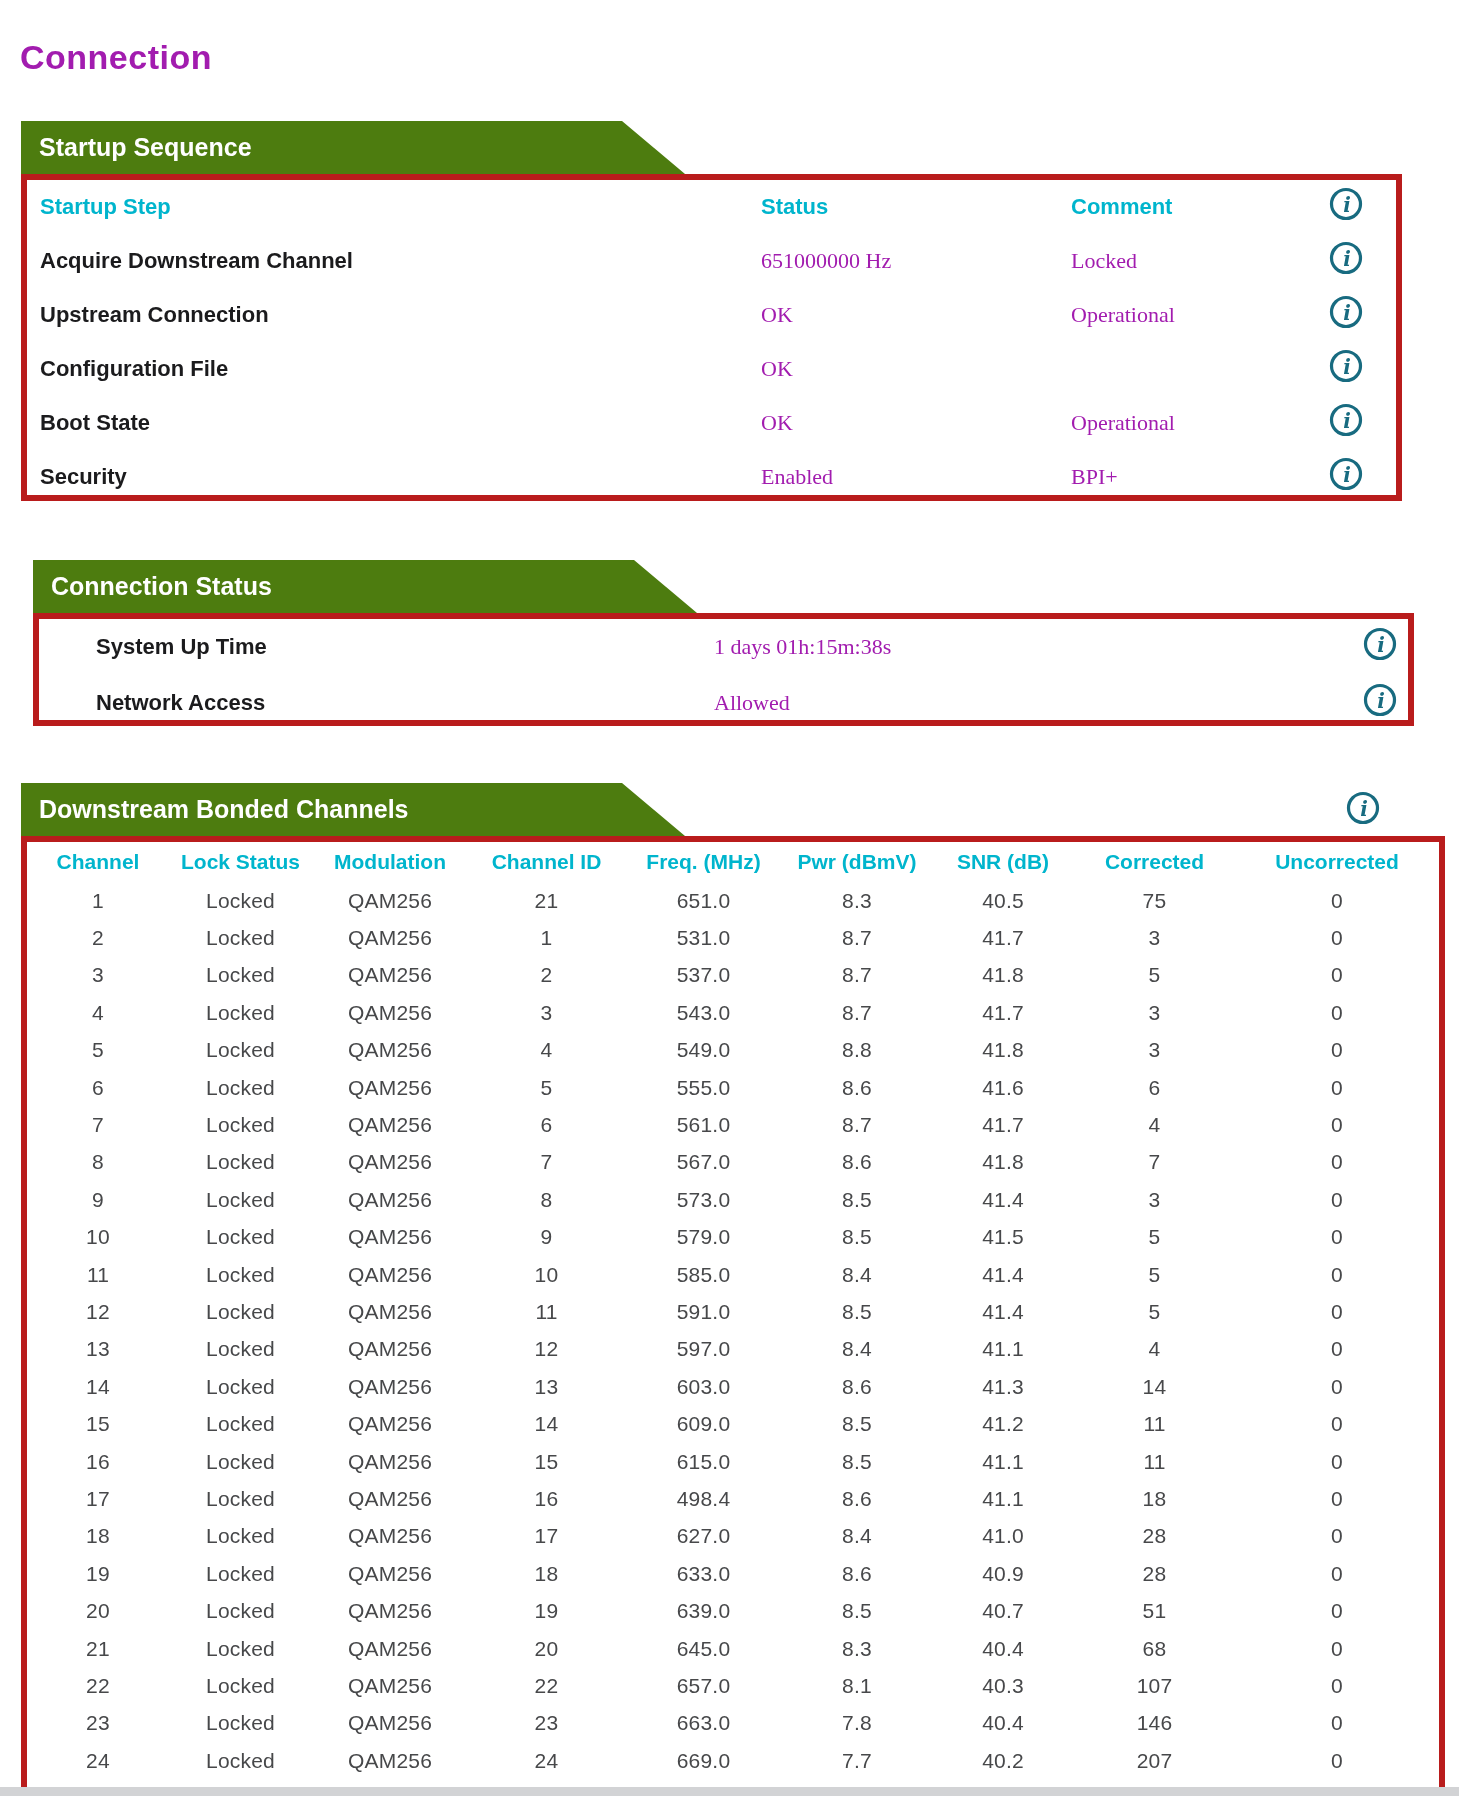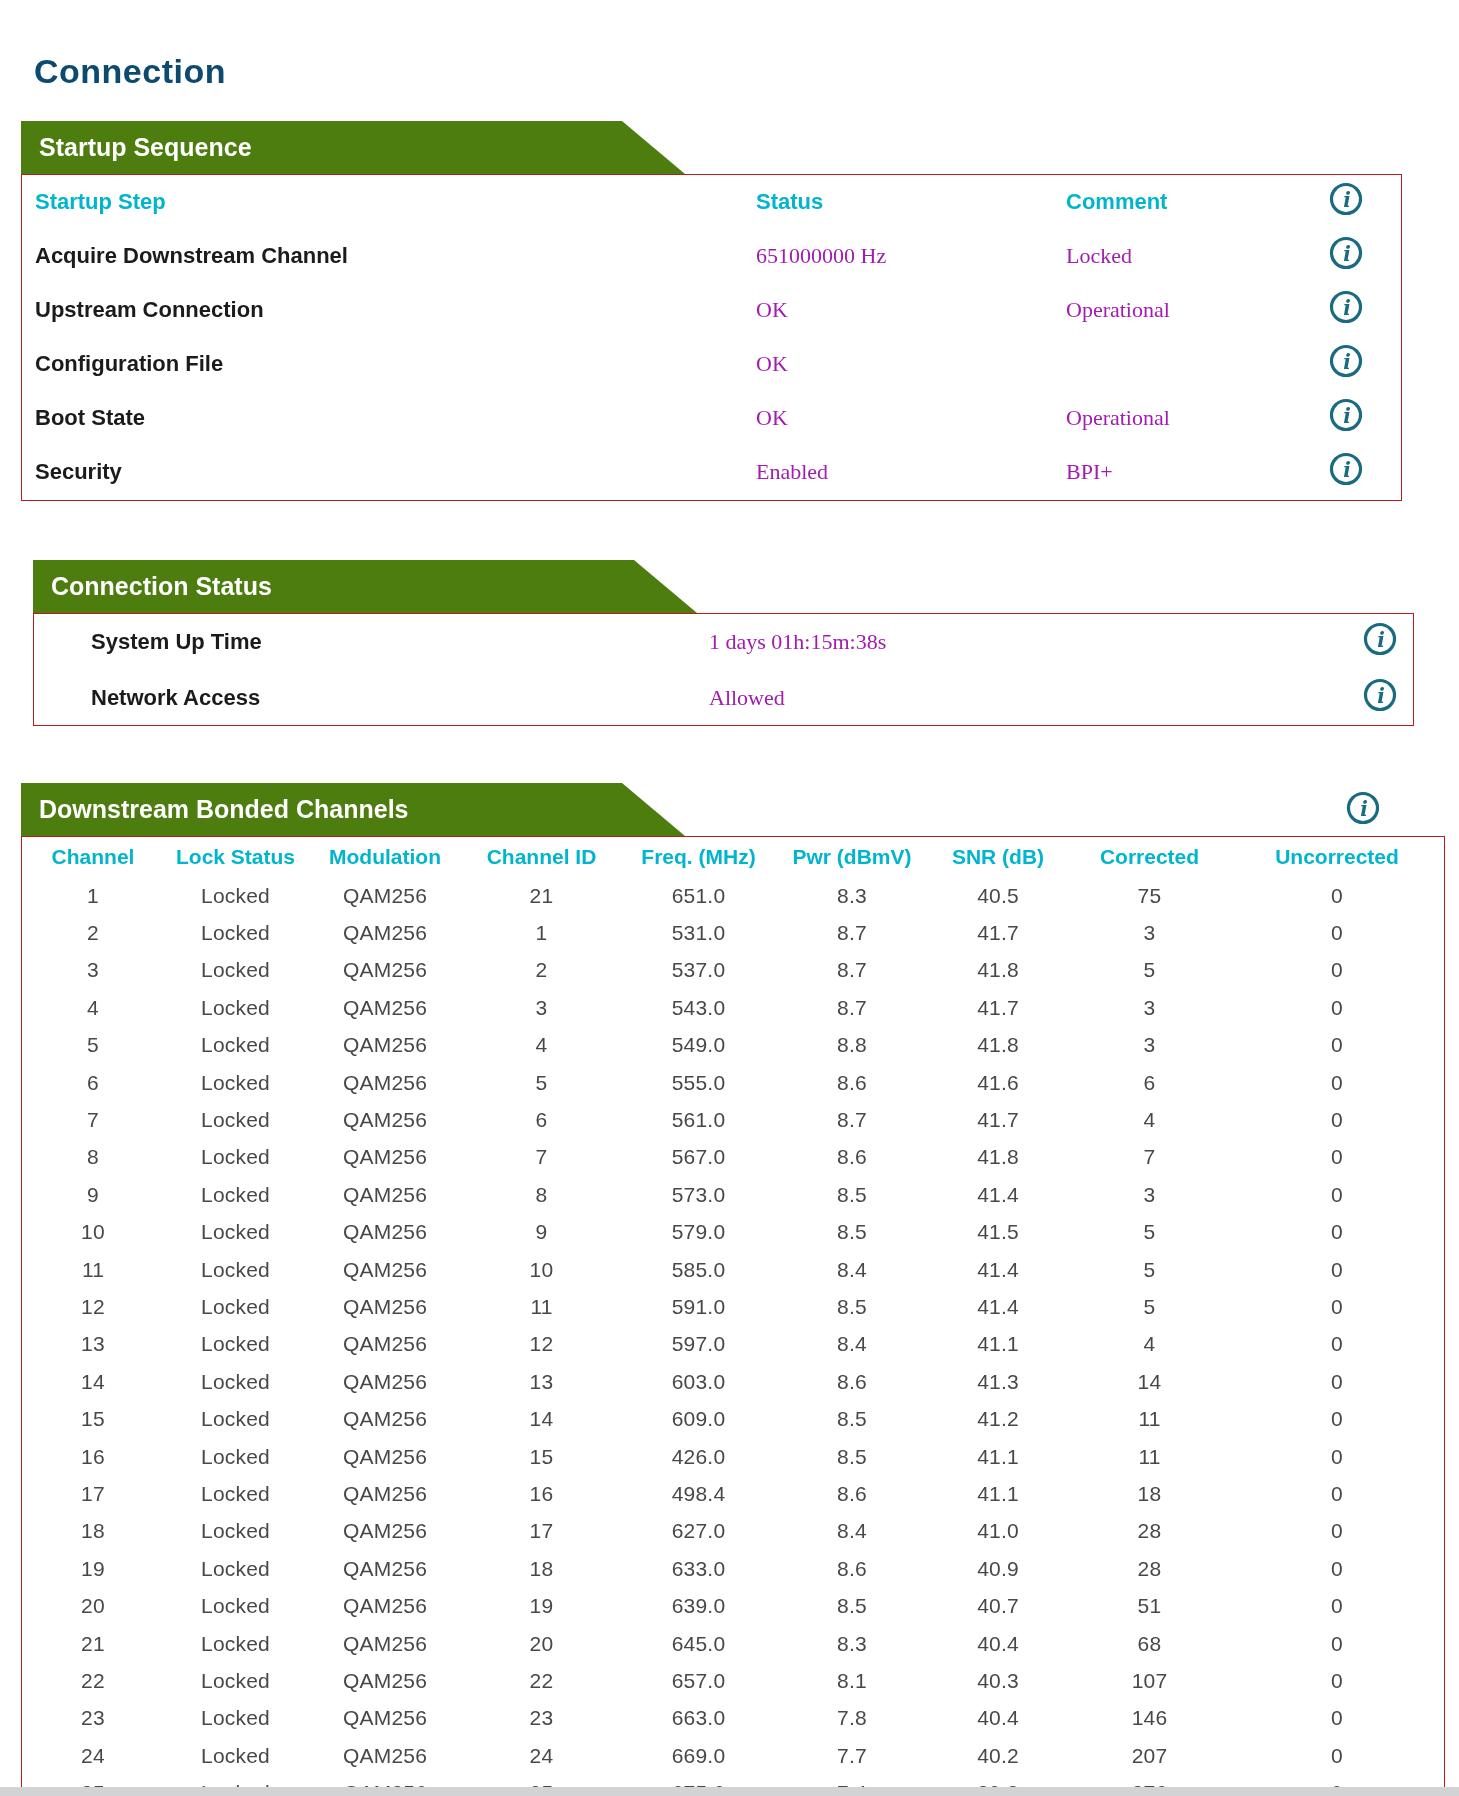--- a/index.html
+++ b/index.html
@@ -4,34 +4,34 @@
 <style>
   html, body { margin:0; padding:0; background:#ffffff; }
   body {
     width:1459px; height:1796px; overflow:hidden; position:relative;
     font-family:"Liberation Sans", sans-serif;
     -webkit-font-smoothing:antialiased;
   }
   .page { position:relative; width:1459px; height:1796px; }
 
   .page-title {
-    position:absolute; top:38px; left:20px; margin:14px;
-    font-size:34px; font-weight:600; color:#0c4a6e; letter-spacing:0.5px;
+    position:absolute; top:38px; left:20px; margin:0;
+    font-size:34px; font-weight:600; color:#a21caf; letter-spacing:0.5px;
   }
 
   .section { position:absolute; }
   .banner {
     position:relative; width:664px; height:53px; box-sizing:border-box;
     background:#4d7c0f;
     clip-path:polygon(0 0, 601px 0, 664px 53px, 0 53px);
     color:#ffffff; font-size:25px; font-weight:700;
     line-height:53px; padding-left:18px; z-index:2;
   }
   .box {
-    border:1px solid #b91c1c; background:#ffffff; box-sizing:border-box;
+    border:6px solid #b91c1c; background:#ffffff; box-sizing:border-box;
   }
 
   table { width:100%; border-collapse:collapse; table-layout:fixed; }
   td, th { vertical-align:middle; padding:0; }
 
   
   .kv-table td, .kv-table th { font-size:22px; text-align:left; }
   .kv-table .col-head { color:#00b5cd; font-weight:600; }
   .kv-table .lbl { color:#1b1b1d; font-weight:600; padding-left:13px; }
   .kv-table .val { color:#a21caf; font-weight:400;font-family:Liberation Serif, serif; }
@@ -428,21 +428,21 @@
               <td>41.2</td>
               <td>11</td>
               <td>0</td>
             </tr>
 
             <tr>
               <td>16</td>
               <td>Locked</td>
               <td>QAM256</td>
               <td>15</td>
-              <td>426.0</td>
+              <td>615.0</td>
               <td>8.5</td>
               <td>41.1</td>
               <td>11</td>
               <td>0</td>
             </tr>
 
             <tr>
               <td>17</td>
               <td>Locked</td>
               <td>QAM256</td>

